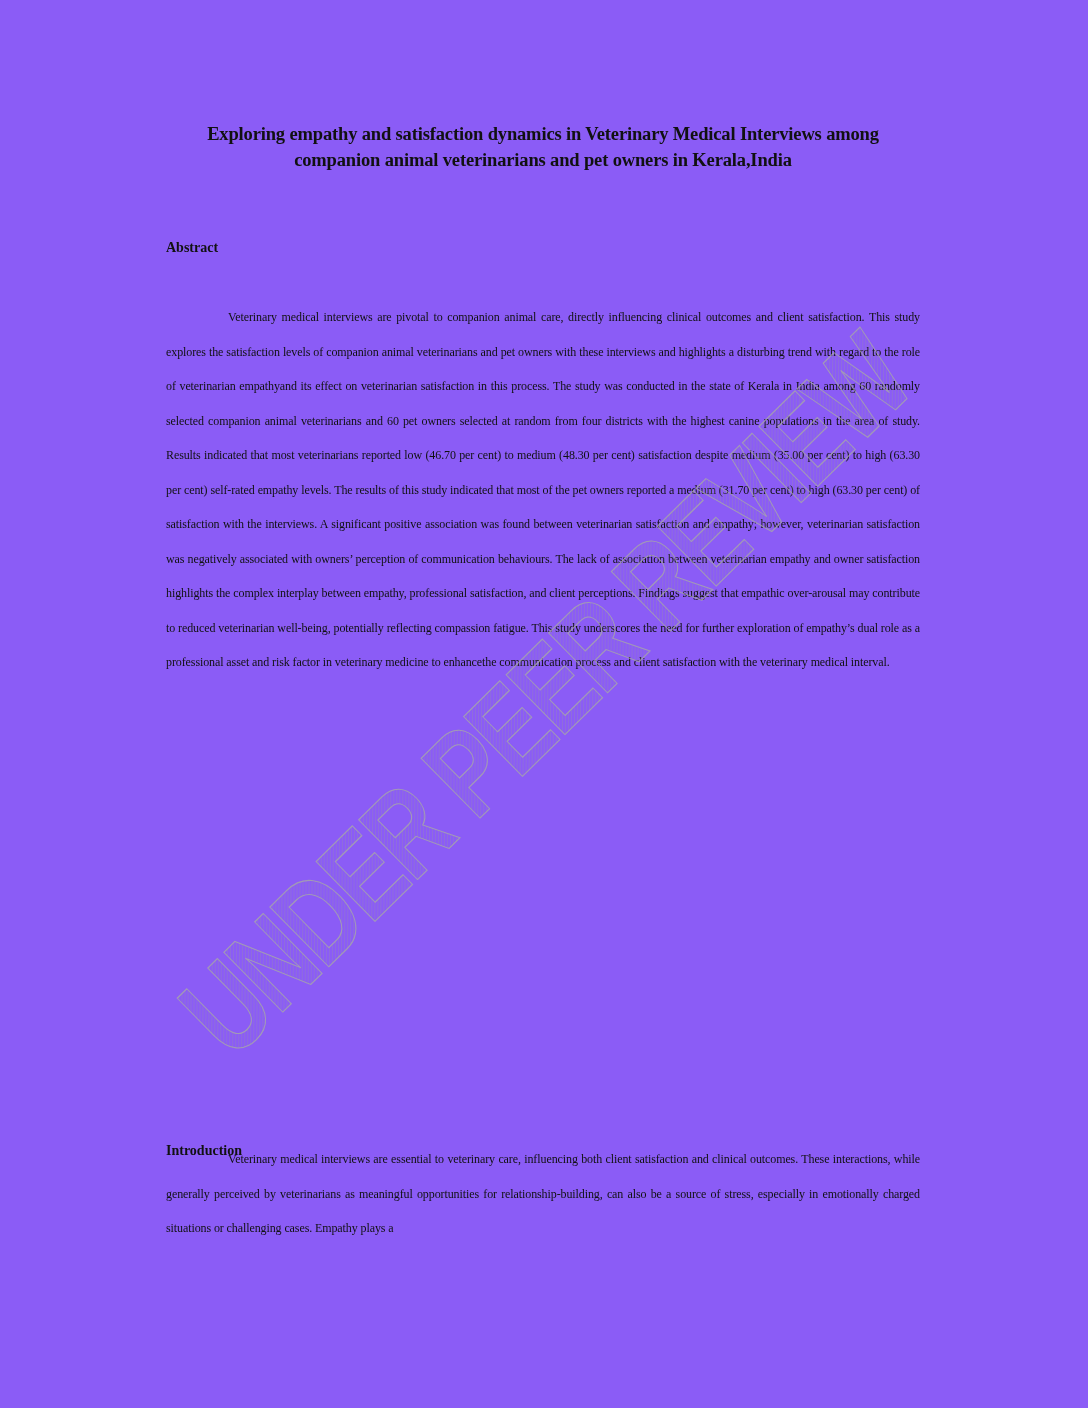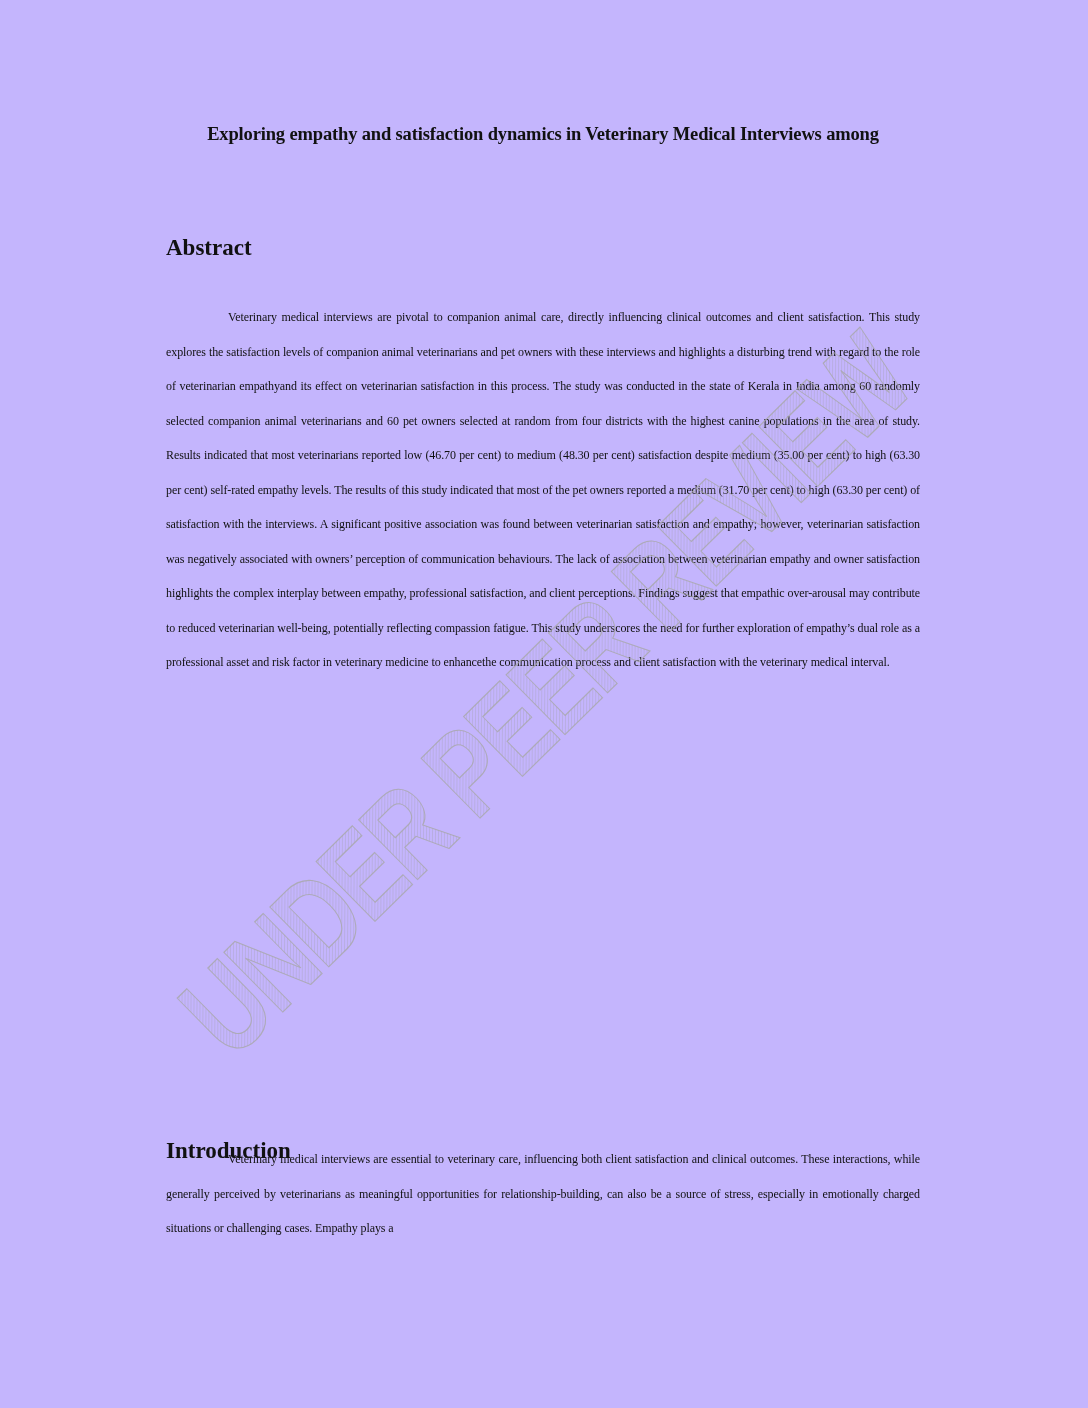--- a/index.html
+++ b/index.html
@@ -1,28 +1,28 @@
 <!DOCTYPE html>
 <html><head>
 <meta charset="utf-8">
 <style>
   html, body { margin: 0; padding: 0; background: #ffffff; }
   body { width: 1088px; height: 1408px; position: relative; overflow: hidden; }
   .page {
     position: absolute; left: 0; top: 0; width: 1088px; height: 1408px;
-    background: #c4b5fd; color: #111111;
+    background: #8b5cf6; color: #111111;
     font-family: "Liberation Serif", "DejaVu Serif", serif;
   }
   .title {
     position: absolute; left: 140px; width: 806px; top: 121px;
     text-align: center; font-weight: bold; font-size: 18.5px; line-height: 26px;
     letter-spacing: -0.15px;
   }
   .heading {
-    position: absolute; left: 166px; font-weight: bold; font-size: 23px;
+    position: absolute; left: 166px; font-weight: bold; font-size: 14px;
     line-height: 22px;
   }
   .para {
     position: absolute; left: 166px; width: 754px;
     font-size: 12px; line-height: 34.55px; text-align: justify;
     text-indent: 62px; letter-spacing: -0.1px;
   }
   .keywords {
     position: absolute; left: 166px; top: 1033px; font-weight: bold; font-size: 18.5px;
     line-height: 22px;
@@ -32,20 +32,21 @@
     pointer-events: none;
   }
 </style>
 </head>
 <body>
 
 <div class="page">
 
   <div class="title">
     <div>Exploring empathy and satisfaction dynamics in Veterinary Medical Interviews among</div>
+    <div>companion animal veterinarians and pet owners in Kerala,India</div>
   </div>
 
   <div class="heading" style="top:237px;">Abstract</div>
 
   <div class="para" style="top:300px;">Veterinary medical interviews are pivotal to companion animal care, directly influencing clinical outcomes and client satisfaction. This study explores the satisfaction levels of companion animal veterinarians and pet owners with these interviews and highlights a disturbing trend with regard to the role of veterinarian empathyand its effect on veterinarian satisfaction in this process. The study was conducted in  the state of Kerala in India among 60 randomly selected companion animal veterinarians and 60 pet owners selected at random from four districts with the highest canine populations in the area of study. Results indicated that most veterinarians reported low (46.70 per cent) to medium (48.30 per cent) satisfaction despite medium (35.00 per  cent) to  high (63.30 per cent) self-rated empathy levels. The results of this study indicated that most of the pet owners reported a medium (31.70 per cent) to high (63.30 per cent) of satisfaction with the interviews. A significant positive association was found between veterinarian satisfaction and empathy; however, veterinarian satisfaction was negatively associated with owners’ perception of communication behaviours. The lack of association between veterinarian empathy and owner satisfaction highlights the complex interplay between empathy, professional satisfaction, and client perceptions. Findings suggest that empathic over-arousal may contribute to reduced veterinarian well-being, potentially reflecting compassion fatigue. This study underscores the need for further exploration of empathy’s dual role as a professional asset and risk factor in veterinary medicine to enhancethe  communication process and client satisfaction with the veterinary medical interval.</div>
 
 
   <div class="heading" style="top:1140px;">Introduction</div>
 
   <div class="para" style="top:1142px;">Veterinary medical interviews are essential to veterinary care, influencing both client satisfaction and clinical outcomes. These interactions, while generally perceived by veterinarians as meaningful opportunities for relationship-building, can also be a source of stress, especially in emotionally charged situations or challenging cases. Empathy plays a</div>

